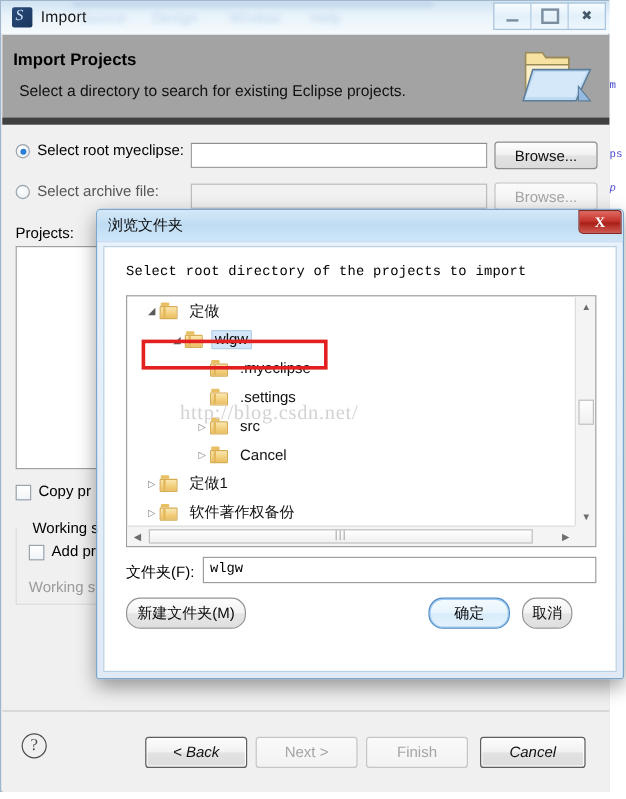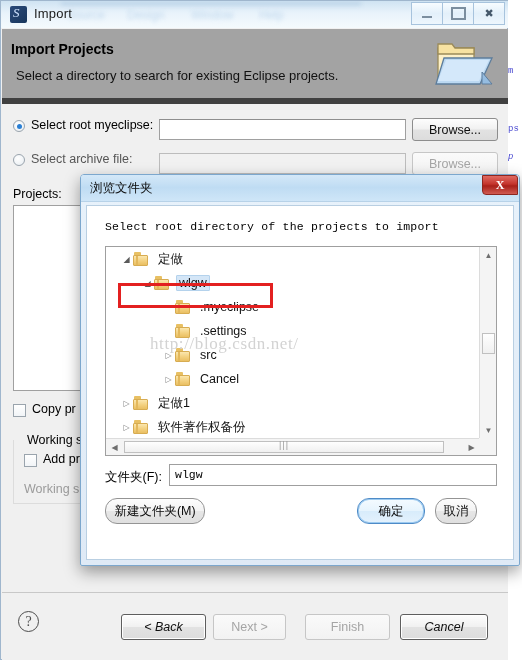--- a/index.html
+++ b/index.html
@@ -604,21 +604,21 @@
 
     <span class="chk" style="left:22px; top:350px;"></span>
     <span class="plain-label" style="left:41px; top:348px;">Add pr</span>
 
     <span class="plain-label dim" style="left:22px; top:378px;">Working s</span>
   </div>
 
   <div id="wizard-footer">
     <div id="help-icon">?</div>
     <div class="wbtn default" style="left:119px; top:21px; width:85px; height:26px;">&lt; Back</div>
-    <div class="wbtn disabled" style="left:211px; top:21px; width:73px; height:26px;">Next &gt;</div>
+    <div class="wbtn disabled" style="left:211px; top:21px; width:85px; height:26px;">Next &gt;</div>
     <div class="wbtn disabled" style="left:303px; top:21px; width:85px; height:26px;">Finish</div>
     <div class="wbtn default" style="left:398px; top:21px; width:88px; height:26px;">Cancel</div>
   </div>
 </div>
 
 <div id="bg-bleed">
   <div class="strip" style="top:66px;">m</div>
   <div class="strip" style="top:124px;">ps</div>
   <div class="strip" style="top:152px; font-style:italic;">p</div>
 </div>

